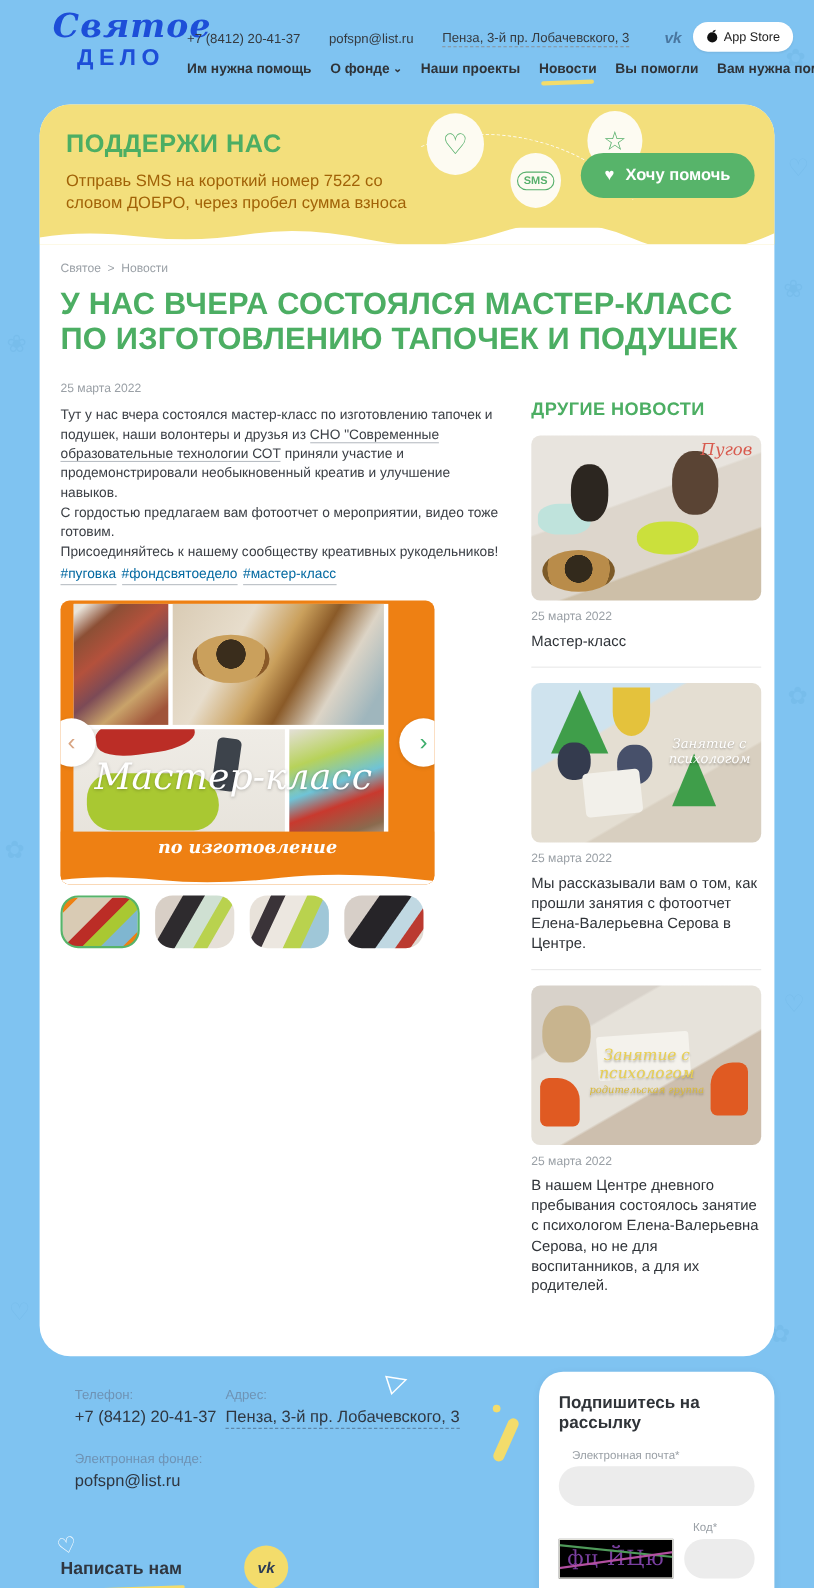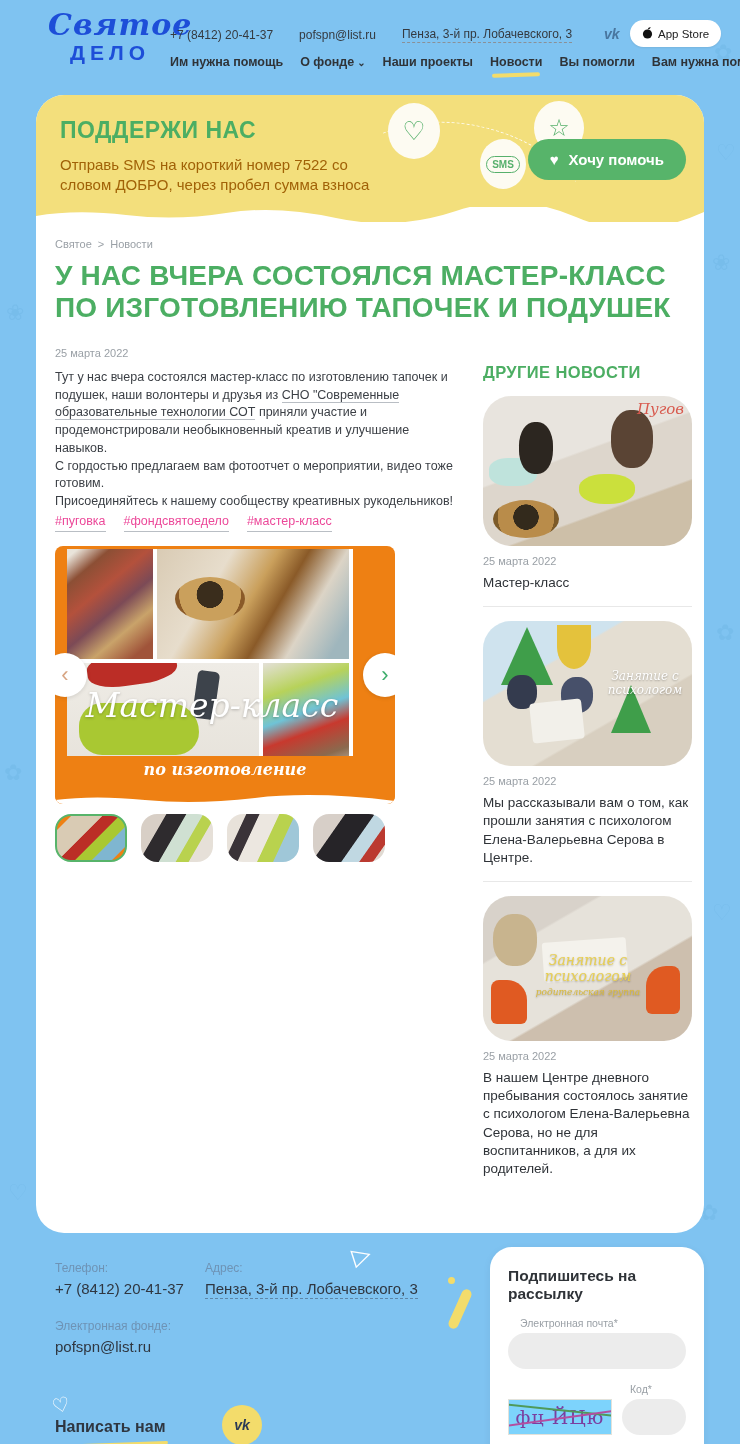--- a/index.html
+++ b/index.html
@@ -33,38 +33,38 @@
 
   
   .card { position:relative; margin:0 36px; background:#fff; border-radius:28px; z-index:1; }
 
   
   .banner { position:relative; height:127px; background:#f3df7c; border-radius:28px 28px 0 0; overflow:hidden;padding-left:16px; }
   .banner h2 { position:absolute; left:24px; top:22px; color:#4cae63; font-size:23px; letter-spacing:.5px; }
   .banner .sms-text { position:absolute; left:24px; top:60px; width:320px; font-size:15px; color:#a16207; line-height:1.35; }
   .bubble { position:absolute; background:#fdfbf2; border-radius:50%; display:flex; align-items:center; justify-content:center; color:#57b06c; }
   .bubble.b1 { left:352px; top:8px;  width:52px; height:56px; font-size:26px; }
-  .bubble.b2 { left:444px; top:44px; width:46px; height:50px; font-size:10px; font-weight:bold; }
+  .bubble.b2 { left:428px; top:44px; width:46px; height:50px; font-size:10px; font-weight:bold; }
   .bubble.b3 { left:498px; top:6px;  width:50px; height:54px; font-size:24px; }
   .bubble .sms-pill { border:1.5px solid #57b06c; border-radius:9px; padding:2px 5px; }
   .dash-arc { position:absolute; left:300px; top:30px; width:260px; height:170px; border:1.5px dashed rgba(255,255,255,.85); border-radius:50%; border-color:rgba(255,255,255,.85) transparent transparent transparent; transform:rotate(14deg); pointer-events:none; }
   .help-btn { position:absolute; right:18px; top:44px; background:#57b46a; color:#fff; border:none; border-radius:21px; height:41px; padding:0 22px; font-size:15px; font-weight:bold; display:flex; align-items:center; gap:10px; cursor:pointer; font-family:inherit; }
   .torn { position:absolute; left:0; bottom:-1px; width:100%; height:16px; display:block; }
 
   
   .content { padding:16px 12px 55px 19px; }
   .breadcrumb { font-size:11px; color:#9aa0a6; display:flex; gap:6px; align-items:center; }
   .breadcrumb .bc-link { cursor:pointer; }
   .article-title { color:#4cae63; font-size:28px; line-height:1.16; letter-spacing:.2px; margin-top:10px; width:630px; }
   .cols { display:grid; grid-template-columns:402px 1fr; gap:26px; margin-top:22px; }
 
   .a-date { font-size:11px; color:#9aa0a6; }
   .a-body { margin-top:10px; font-size:12.5px; line-height:1.42; color:#3b3f45; }
   .a-body .lnk { border-bottom:1px solid #b9bec4; cursor:pointer; }
-  .hashtags { margin-top:2px; font-size:12.5px; color:#ec4899; display:flex; gap:18px; }
+  .hashtags { margin-top:2px; font-size:12.5px; color:#0369a1; display:flex; gap:5px; }
   .hashtags span { border-bottom:1px solid #b9bec4; cursor:pointer; }
 
   
   .gallery { position:relative; margin-top:14px; width:340px; height:258px; background:#ee8013; border-radius:8px; overflow:hidden; }
   .collage { position:absolute; left:12px; top:3px; width:286px; display:flex; flex-wrap:wrap; gap:4px; background:#fff; padding:0; }
   .ph { position:relative; overflow:hidden; }
   .ph1 { width:86px; height:110px; background:linear-gradient(140deg,#e9e4da 5%,#8c4f35 20%,#b4513c 38%,#7c4a56 55%,#c9a36a 72%,#a0543a 90%); }
   .ph2 { width:192px; height:110px; background:linear-gradient(120deg,#d9cbb4 0%,#e7ddcc 30%,#caa05c 48%,#8a5a28 60%,#dcd4c6 75%,#9fb6bd 92%); }
   .ph3 { width:192px; height:112px; background:linear-gradient(180deg,#efece6 0%,#e6e2da 100%); }
   .ph4 { width:86px; height:112px; background:linear-gradient(160deg,#e4e0d8 0%,#b7d25a 25%,#6fc3d6 45%,#c8392e 60%,#8a6a4e 80%,#d7d2c8 100%); }
@@ -87,21 +87,21 @@
   .thumb { width:72px; height:48px; border-radius:16px; cursor:pointer; overflow:hidden; position:relative; }
   .thumb.active { border:2px solid #57b46a; }
   .t1 { background:linear-gradient(135deg,#ee8013 0 12%,#d9cbb4 13% 40%,#bb2d26 41% 55%,#a9c832 56% 70%,#7fb6d0 71% 88%,#ee8013 89%); }
   .t2 { background:linear-gradient(120deg,#d8cfc6 0 25%,#2e2b2e 26% 45%,#cfe0d2 46% 62%,#b9d24e 63% 75%,#e6e0d8 76%); }
   .t3 { background:linear-gradient(115deg,#e8e2da 0 20%,#3a3338 21% 34%,#ece7e0 35% 55%,#b9d24e 56% 72%,#9fc7d8 73%); }
   .t4 { background:linear-gradient(125deg,#d7cfc8 0 30%,#262428 31% 58%,#c0d8e2 59% 75%,#bb3a30 76% 88%,#e0dad2 89%); }
 
   
   .sb-heading { color:#4cae63; font-size:16.5px; letter-spacing:.4px; margin-top:16px; }
   .news-item { margin-top:14px; }
-  .news-img { position:relative; width:100%; height:150px; border-radius:28px; overflow:hidden; cursor:pointer; }
+  .news-img { position:relative; width:100%; height:150px; border-radius:8px; overflow:hidden; cursor:pointer; }
   .ni1 { background:linear-gradient(160deg,#e8e4de 0 40%,#ddd6cc 41% 70%,#cdbfa8 71%); }
   .ni1 .hair1 { left:36px; top:26px; width:34px; height:52px; background:#2c2620; border-radius:45%; }
   .ni1 .hair2 { left:128px; top:14px; width:42px; height:58px; background:#5a4434; border-radius:45%; }
   .ni1 .slip { left:96px; top:78px; width:56px; height:30px; background:#cbe03c; border-radius:45%; }
   .ni1 .pill { left:6px; top:62px; width:48px; height:28px; background:#bfe3dc; border-radius:40%; }
   .ni1 .bask { left:10px; top:104px; width:66px; height:38px; background:radial-gradient(circle at 50% 45%,#332a1c 0 32%,#b98c4a 33% 72%,#7c5a28 73%); border-radius:50%; }
   .ni1 .brand { position:absolute; right:8px; top:4px; color:#d85a4e; font-family:"DejaVu Serif", serif; font-style:italic; font-size:15px; }
   .ni2 { background:linear-gradient(150deg,#cfe3ee 0 30%,#e4ded2 31% 65%,#d8cfc0 66%); height:145px; }
   .ni2 .tree1 { left:18px; top:6px; width:0; height:0; border-left:26px solid transparent; border-right:26px solid transparent; border-bottom:58px solid #3f9e4a; }
   .ni2 .tree2 { left:128px; top:64px; width:0; height:0; border-left:20px solid transparent; border-right:20px solid transparent; border-bottom:48px solid #3f9e4a; }
@@ -119,39 +119,39 @@
   .ni3 .ov-script { left:40px; top:56px; width:130px; font-size:14px; color:#e8cf52; }
   .ni3 .ov2 { display:block; font-size:9px; color:#d8b93c; margin-top:3px; }
   .news-date { font-size:11px; color:#9aa0a6; margin-top:9px; }
   .news-text { font-size:13.5px; color:#2f3338; margin-top:7px; line-height:1.35; cursor:pointer; }
   .divider { border:none; border-top:1px solid #e8e8e8; margin-top:14px; }
 
   
   footer { position:relative; height:326px; z-index:1; }
   .f-label { font-size:12px; color:#6e93b5; }
   .f-value { font-size:15px; color:#2f3640; margin-top:5px; }
-  .f-col1 { position:absolute; left:55px; top:28px; }
+  .f-col1 { position:absolute; left:68px; top:28px; }
   .f-col1 .grp + .grp { margin-top:22px; }
   .f-col2 { position:absolute; left:205px; top:28px; }
   .f-col2 .grp + .grp { margin-top:20px; }
   .f-addr { border-bottom:1px dashed #5e86a8; padding-bottom:1px; cursor:pointer; }
   .write-us { position:absolute; left:55px; top:185px; font-size:16px; font-weight:bold; color:#2f3640; cursor:pointer; }
   .write-us .scribble { position:absolute; left:-2px; bottom:-10px; width:115px; height:3px; background:#f3dc6b; border-radius:2px; transform:rotate(-2deg); box-shadow:0 5px 0 -1px #f3dc6b; }
   .heart-doodle { position:absolute; left:52px; top:160px; color:#fff; font-size:20px; transform:rotate(-14deg); }
   .vk-foot { position:absolute; left:222px; top:172px; width:40px; height:40px; background:#f3dc6b; border-radius:50%; display:flex; align-items:center; justify-content:center; color:#2b3a55; font-weight:bold; font-size:14px; font-style:italic; cursor:pointer; }
   .play-doodle { position:absolute; left:352px; top:8px; color:#fff; font-size:24px; transform:rotate(-18deg); }
   .paint1 { position:absolute; left:455px; top:55px; width:10px; height:42px; background:#f3dc6b; border-radius:8px; transform:rotate(24deg); }
   .paint1b { position:absolute; left:448px; top:44px; width:7px; height:7px; background:#f3dc6b; border-radius:50%; }
 
   .sub-card { position:absolute; left:490px; top:14px; width:214px; background:#fff; border-radius:22px; padding:20px 18px 20px; box-shadow:0 2px 8px rgba(0,0,0,.06); }
   .sub-card h3 { font-size:15.5px; color:#2f3338; font-weight:bold; }
   .sub-label { font-size:10.5px; color:#9aa0a6; margin:14px 0 4px 12px; }
   .sub-input { width:100%; height:36px; background:#ececec; border:none; border-radius:18px; padding:0 12px; font-family:inherit; font-size:13px; }
   .cap-row { display:flex; gap:10px; margin-top:14px; align-items:flex-end; }
-  .captcha { width:104px; height:36px; background:#7dd3fc; border:1px solid #e2e2da; display:flex; align-items:center; justify-content:center; font-size:19px; font-family:"DejaVu Serif", serif; color:#7a3fa0; letter-spacing:1px; position:relative; overflow:hidden; cursor:pointer; }
+  .captcha { width:104px; height:36px; background:#000000; border:1px solid #e2e2da; display:flex; align-items:center; justify-content:center; font-size:19px; font-family:"DejaVu Serif", serif; color:#7a3fa0; letter-spacing:1px; position:relative; overflow:hidden; cursor:pointer; }
   .captcha::after { content:""; position:absolute; left:-6px; top:16px; width:130%; height:2px; background:#b34fa0; transform:rotate(-8deg); }
   .captcha::before { content:""; position:absolute; left:-6px; top:10px; width:130%; height:1.5px; background:#4f9a5a; transform:rotate(6deg); }
   .cap-col { flex:1; }
   .cap-col .sub-label { margin:0 0 4px 8px; }
   .cap-input { width:64px; height:36px; background:#ececec; border:none; border-radius:18px; padding:0 10px; font-family:inherit; font-size:13px; }
   .new-code { display:inline-block; margin-top:12px; font-size:12.5px; color:#3b3f45; border-bottom:1px solid #b9bec4; cursor:pointer; }
 </style>
 </head>
 <body>
 
@@ -309,21 +309,21 @@
             <div class="news-img ni2">
               <div class="tree1" style="position:absolute;"></div>
               <div class="tree2" style="position:absolute;"></div>
               <div class="blob broom"></div>
               <div class="blob kid1"></div>
               <div class="blob kid2"></div>
               <div class="blob sheet"></div>
               <span class="ov-script">Занятие с психологом</span>
             </div>
             <div class="news-date">25 марта 2022</div>
-            <div class="news-text">Мы рассказывали вам о том, как прошли занятия с психологом Елена-Валерьевна Серова в Центре.</div>
+            <div class="news-text">Мы рассказывали вам о том, как прошли занятия с фотоотчет Елена-Валерьевна Серова в Центре.</div>
             <hr class="divider">
           </div>
 
           <div class="news-item">
             <div class="news-img ni3">
               <div class="blob person"></div>
               <div class="blob paper"></div>
               <div class="blob chair1"></div>
               <div class="blob chair2"></div>
               <span class="ov-script"><span>Занятие с психологом</span><span class="ov2">родительская группа</span></span>

